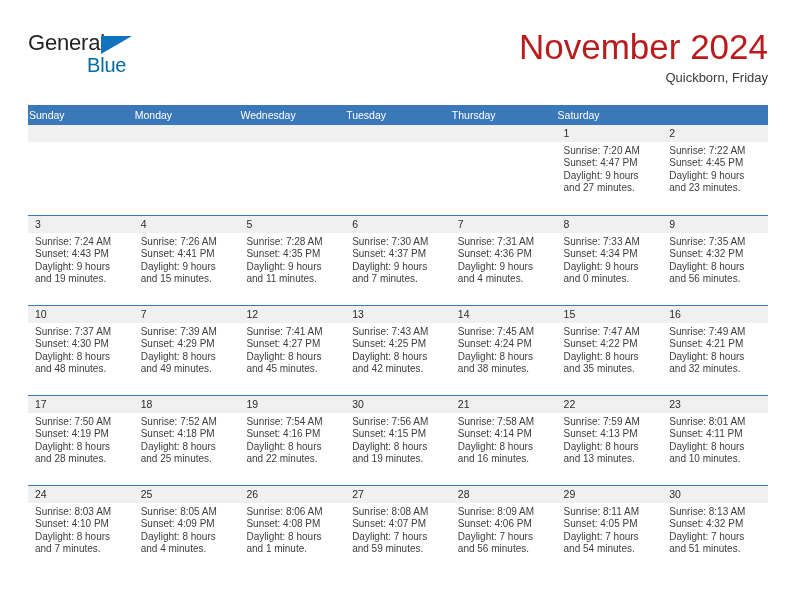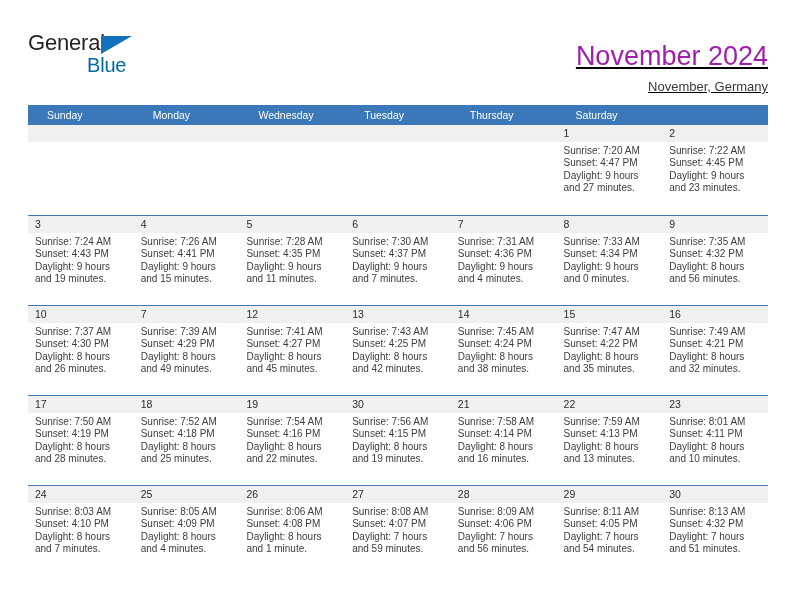--- a/index.html
+++ b/index.html
@@ -23,21 +23,20 @@
   
   .top-bar {
     position: absolute;
     top: 30px;
     left: 28px;
     right: 24px;
     height: 70px;
     display: flex;
     align-items: flex-start;
     justify-content: space-between;
-    text-decoration: underline;
   }
   .logo {
     position: relative;
     width: 118px;
     height: 54px;
     user-select: none;
   }
   .logo-general {
     position: absolute;
     top: 0px;
@@ -67,26 +66,25 @@
     letter-spacing: -0.2px;
     font-weight: 400;
     text-align: right;
   }
 
   .title-block {
     text-align: right;
     padding-top: 0px;
   }
   .cal-title {
-    font-size: 27px;
+    font-size: 35px;
     line-height: 34px;
-    color: #a21caf;
+    color: #b91c1c;
     font-weight: 400;
     white-space: nowrap;
-    margin-top: 9px;
   }
   .cal-subtitle {
     margin-top: 6px;
     font-size: 13px;
     line-height: 16px;
     color: #3a3a3a;
     font-weight: 400;
     white-space: nowrap;
   }
 
@@ -100,21 +98,21 @@
   .weekdays {
     display: grid;
     grid-template-columns: repeat(7, 1fr);
     background: #3b78ba;
     height: 20px;
   }
   .weekday {
     color: #ffffff;
     font-size: 10.5px;
     line-height: 20px;
-    padding-left: 19px;
+    padding-left: 1px;
     white-space: nowrap;
     overflow: hidden;
   }
 
   .week {
     display: grid;
     grid-template-columns: repeat(7, 1fr);
     border-top: 1.6px solid #3b78ba;
     height: 90px;
   }
@@ -150,21 +148,21 @@
   <div class="top-bar">
 
     <div class="logo">
       <span class="logo-general">General</span>
       <span class="logo-tri"></span>
       <span class="logo-blue">Blue</span>
     </div>
 
     <div class="title-block">
       <div class="cal-title">November 2024</div>
-      <div class="cal-subtitle">November, Germany</div>
+      <div class="cal-subtitle">Quickborn, Friday</div>
     </div>
 
   </div>
 
   <div class="calendar">
     <div class="weekdays" id="weekday-row">
         <div class="weekday">Sunday</div>
         <div class="weekday">Monday</div>
         <div class="weekday">Wednesday</div>
         <div class="weekday">Tuesday</div>
@@ -272,21 +270,21 @@
             </div>
           </div>
         </div>
         <div class="week">
           <div class="day-cell">
             <div class="day-num-band">10</div>
             <div class="day-body">
               <div>Sunrise: 7:37 AM</div>
               <div>Sunset: 4:30 PM</div>
               <div>Daylight: 8 hours</div>
-              <div>and 26 minutes.</div>
+              <div>and 48 minutes.</div>
             </div>
           </div>
           <div class="day-cell">
             <div class="day-num-band">7</div>
             <div class="day-body">
               <div>Sunrise: 7:39 AM</div>
               <div>Sunset: 4:29 PM</div>
               <div>Daylight: 8 hours</div>
               <div>and 49 minutes.</div>
             </div>

